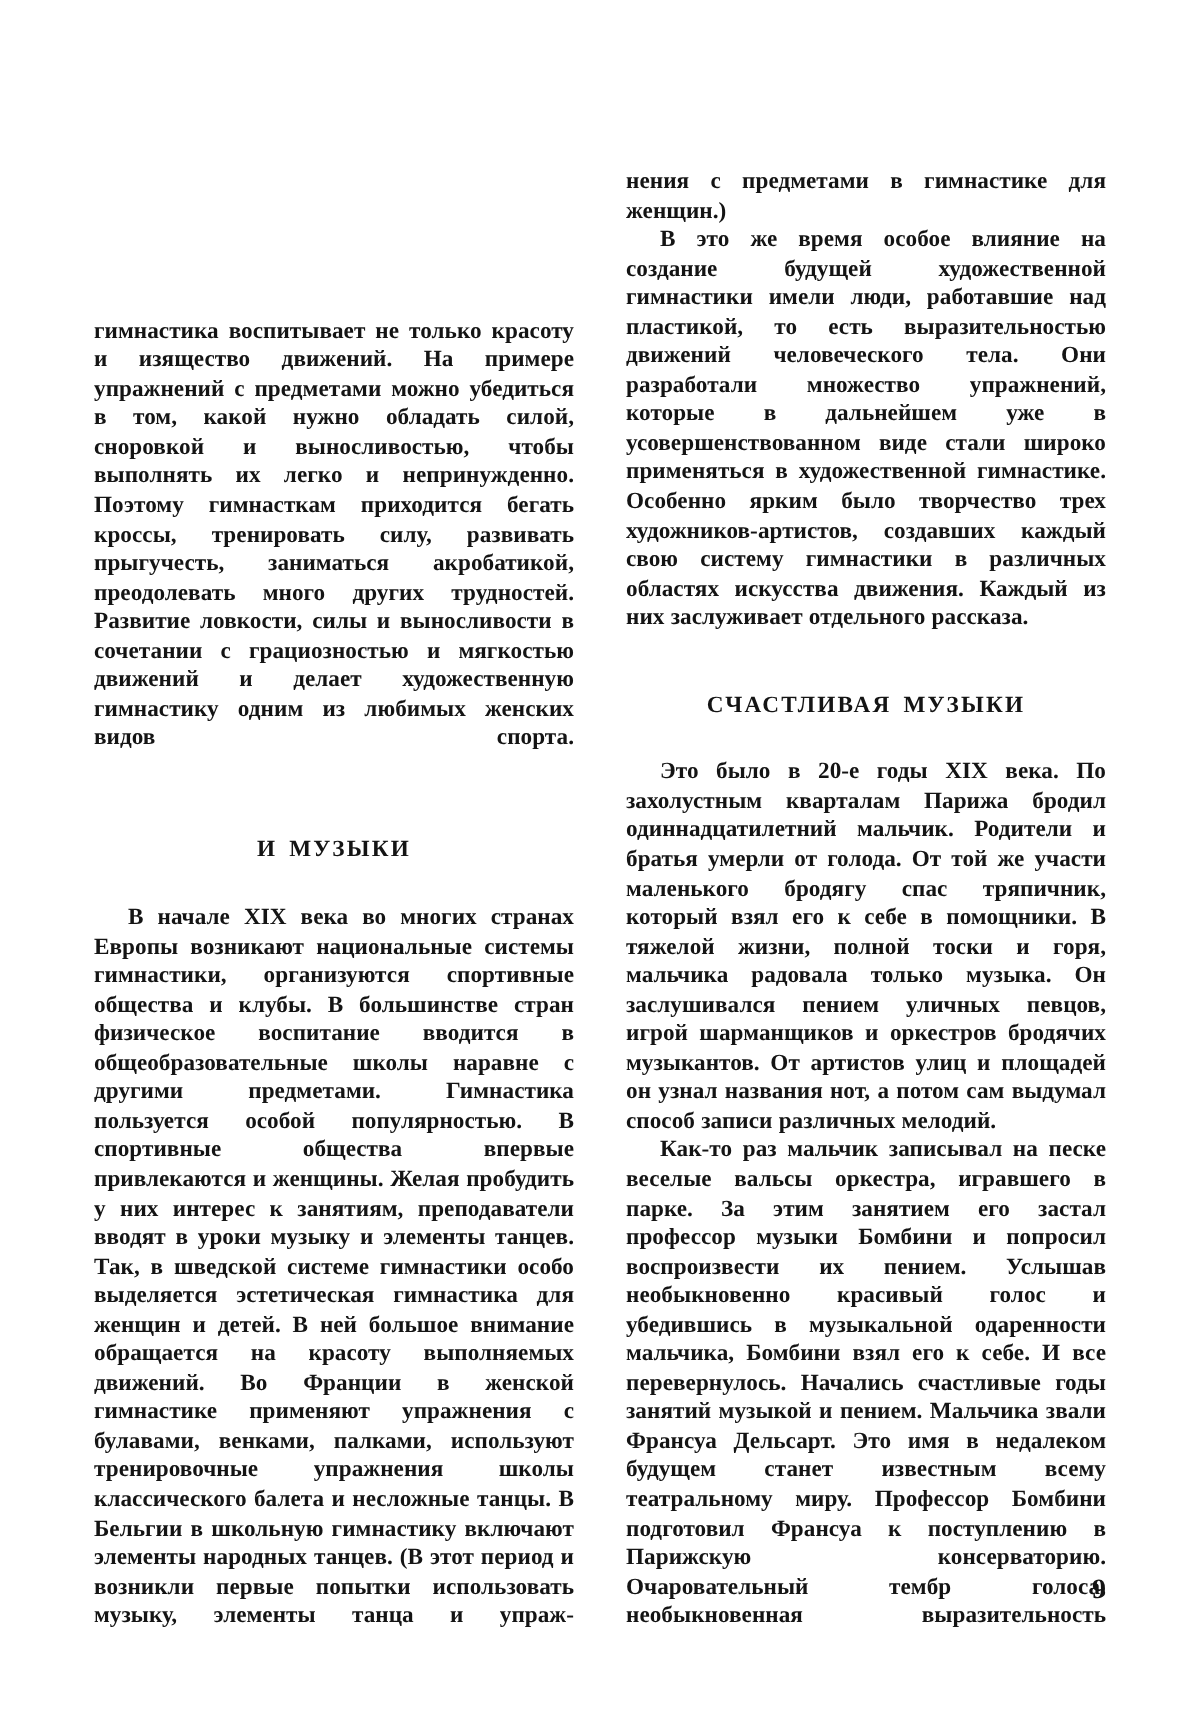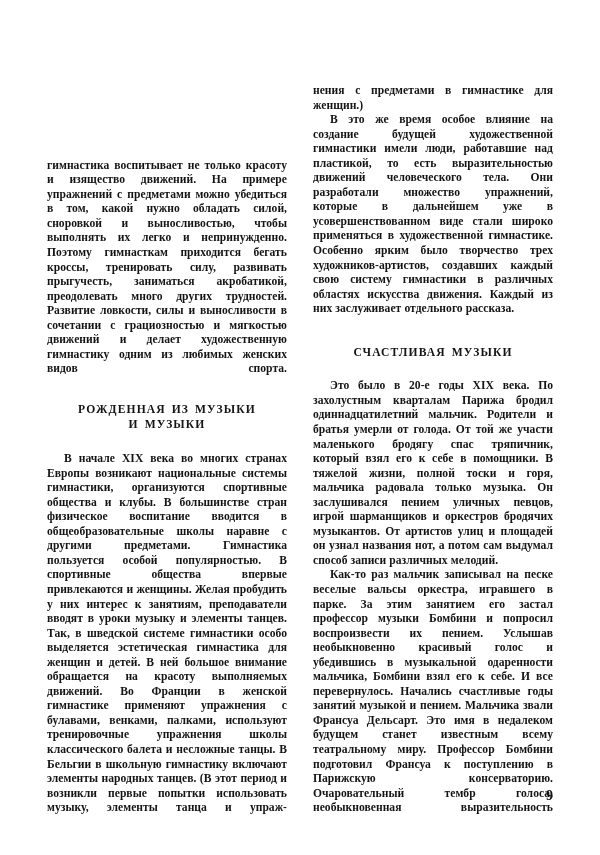--- a/index.html
+++ b/index.html
@@ -93,21 +93,21 @@
 
   <div class="page-body">
 
     <div class="column">
 
       <p class="para cont tail">гимнастика воспитывает не только красоту и изящество движений. На примере упражнений с предметами можно убедиться в том, какой нужно обладать силой, сноровкой и выносливостью, чтобы выполнять их легко и непринужденно. Поэтому гимнасткам приходится бегать кроссы, тренировать силу, развивать прыгучесть, заниматься акробатикой, преодолевать много других трудностей. Развитие ловкости, силы и выносливости в сочетании с грациозностью и мягкостью движений и делает художественную гимнастику одним из любимых женских видов спорта.</p>
 
       <div class="sp-before-heading"></div>
 
       <h2 class="section-heading">
-        <span>РОЖДЕННАЯ ИЗ МУЗЫКИ</span><br>
+        <br>
         <span>И МУЗЫКИ</span>
       </h2>
 
       <div class="sp-after-heading"></div>
 
 
       <p class="para tail">В начале XIX века во многих странах Европы возникают национальные системы гимнастики, организуются спортивные общества и клубы. В большинстве стран физическое воспитание вводится в общеобразовательные школы наравне с другими предметами. Гимнастика пользуется особой популярностью. В спортивные общества впервые привлекаются и женщины. Желая пробудить у них интерес к занятиям, преподаватели вводят в уроки музыку и элементы танцев. Так, в шведской системе гимнастики особо выделяется эстетическая гимнастика для женщин и детей. В ней большое внимание обращается на красоту выполняемых движений. Во Франции в женской гимнастике применяют упражнения с булавами, венками, палками, используют тренировочные упражнения школы классического балета и несложные танцы. В Бельгии в школьную гимнастику включают элементы народных танцев. (В этот период и возникли первые попытки использовать музыку, элементы танца и упраж-</p>
 
     </div>
 

